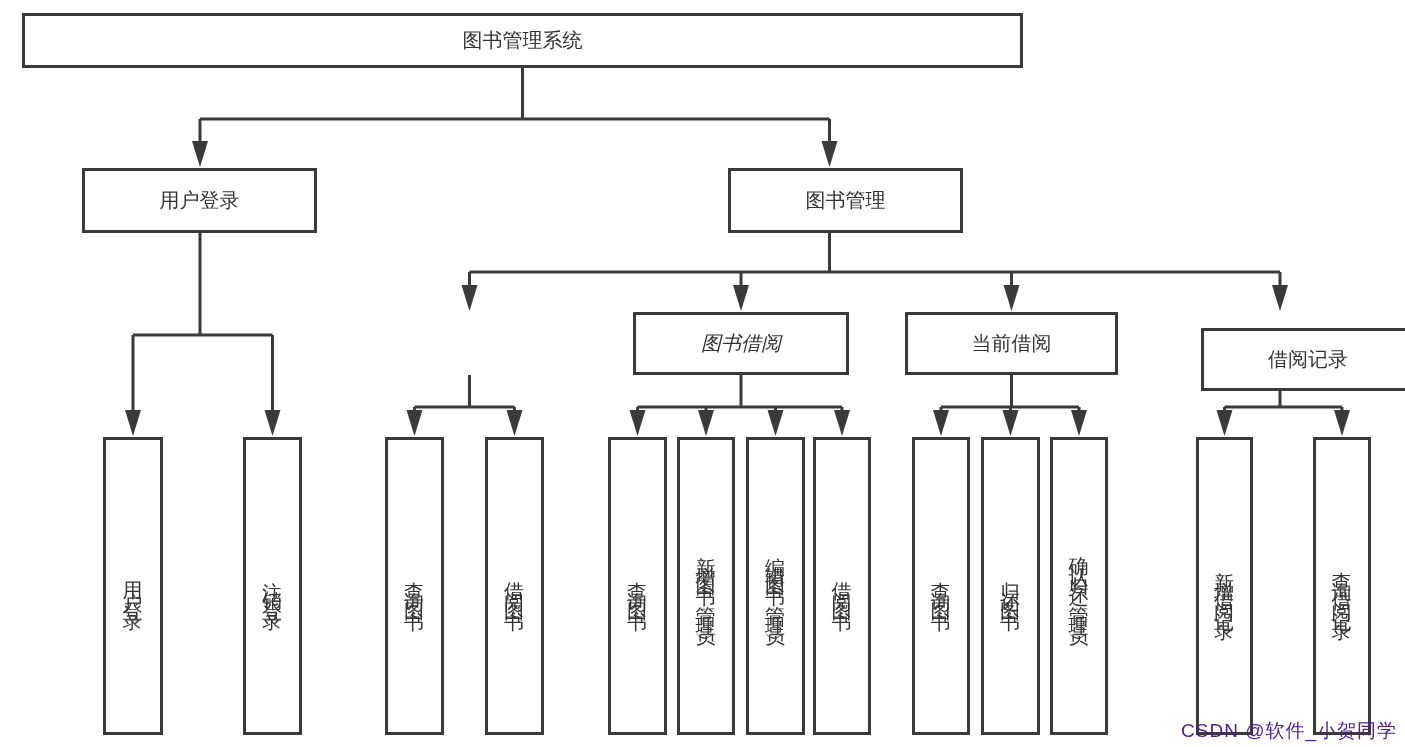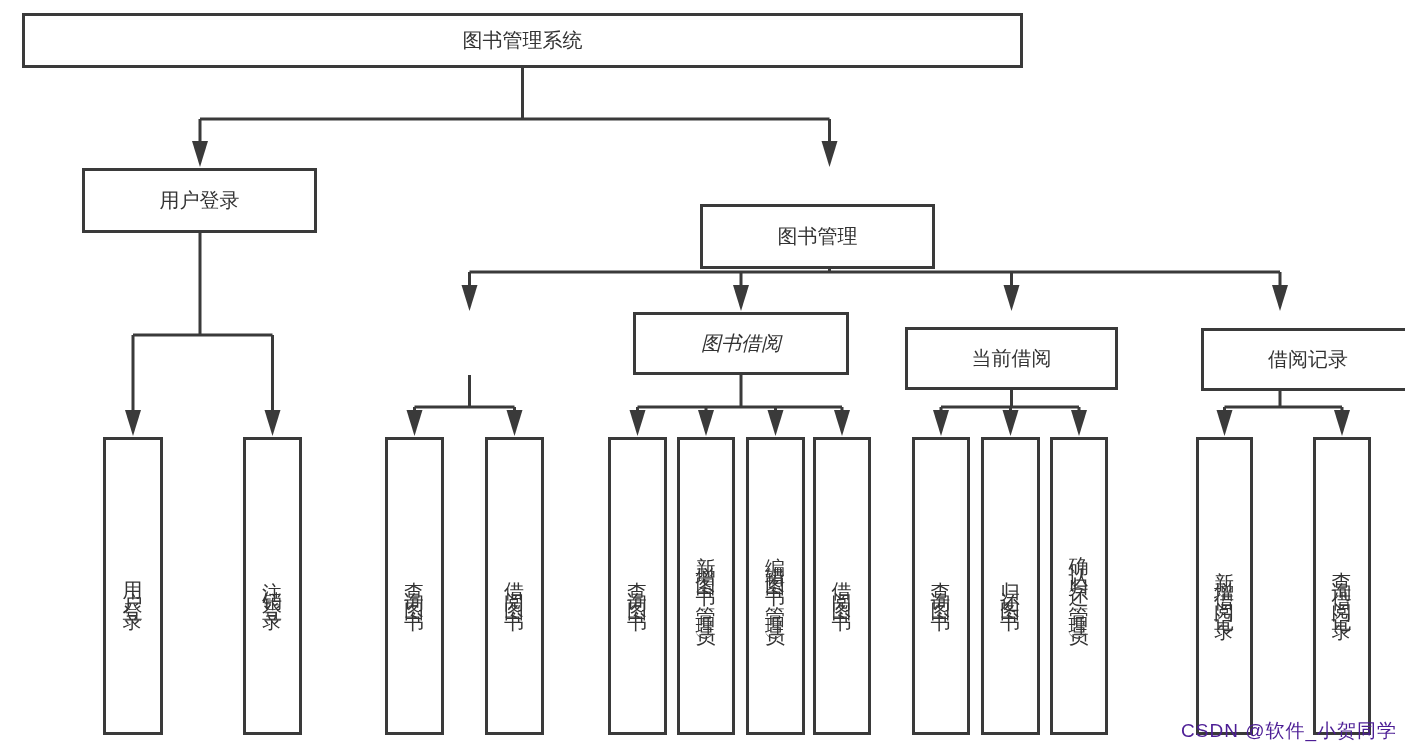--- a/index.html
+++ b/index.html
@@ -95,28 +95,28 @@
     </g>
   </svg>
 
   <div class="box" style="left:22px; top:13px; width:1001px; height:55px;">
     <span class="htext">图书管理系统</span>
   </div>
 
   <div class="box" style="left:82px; top:168px; width:235px; height:65px;">
     <span class="htext">用户登录</span>
   </div>
-  <div class="box" style="left:700px; top:168px; width:235px; height:65px;margin-top:36px;">
+  <div class="box" style="left:728px; top:168px; width:235px; height:65px;">
     <span class="htext">图书管理</span>
   </div>
 
   <div class="box" style="left:633px; top:312px; width:216px; height:63px;font-style:italic;">
     <span class="htext">图书借阅</span>
   </div>
-  <div class="box" style="left:905px; top:327px; width:213px; height:63px;">
+  <div class="box" style="left:905px; top:312px; width:213px; height:63px;">
     <span class="htext">当前借阅</span>
   </div>
   <div class="box" style="left:1173px; top:328px; width:214px; height:63px;margin-left:28px;">
     <span class="htext">借阅记录</span>
   </div>
 
   <div class="box" style="left:103px; top:437px; width:60px; height:298px;">
     <span class="vtext">用户登录</span>
   </div>
   <div class="box" style="left:243px; top:437px; width:59px; height:298px;">

